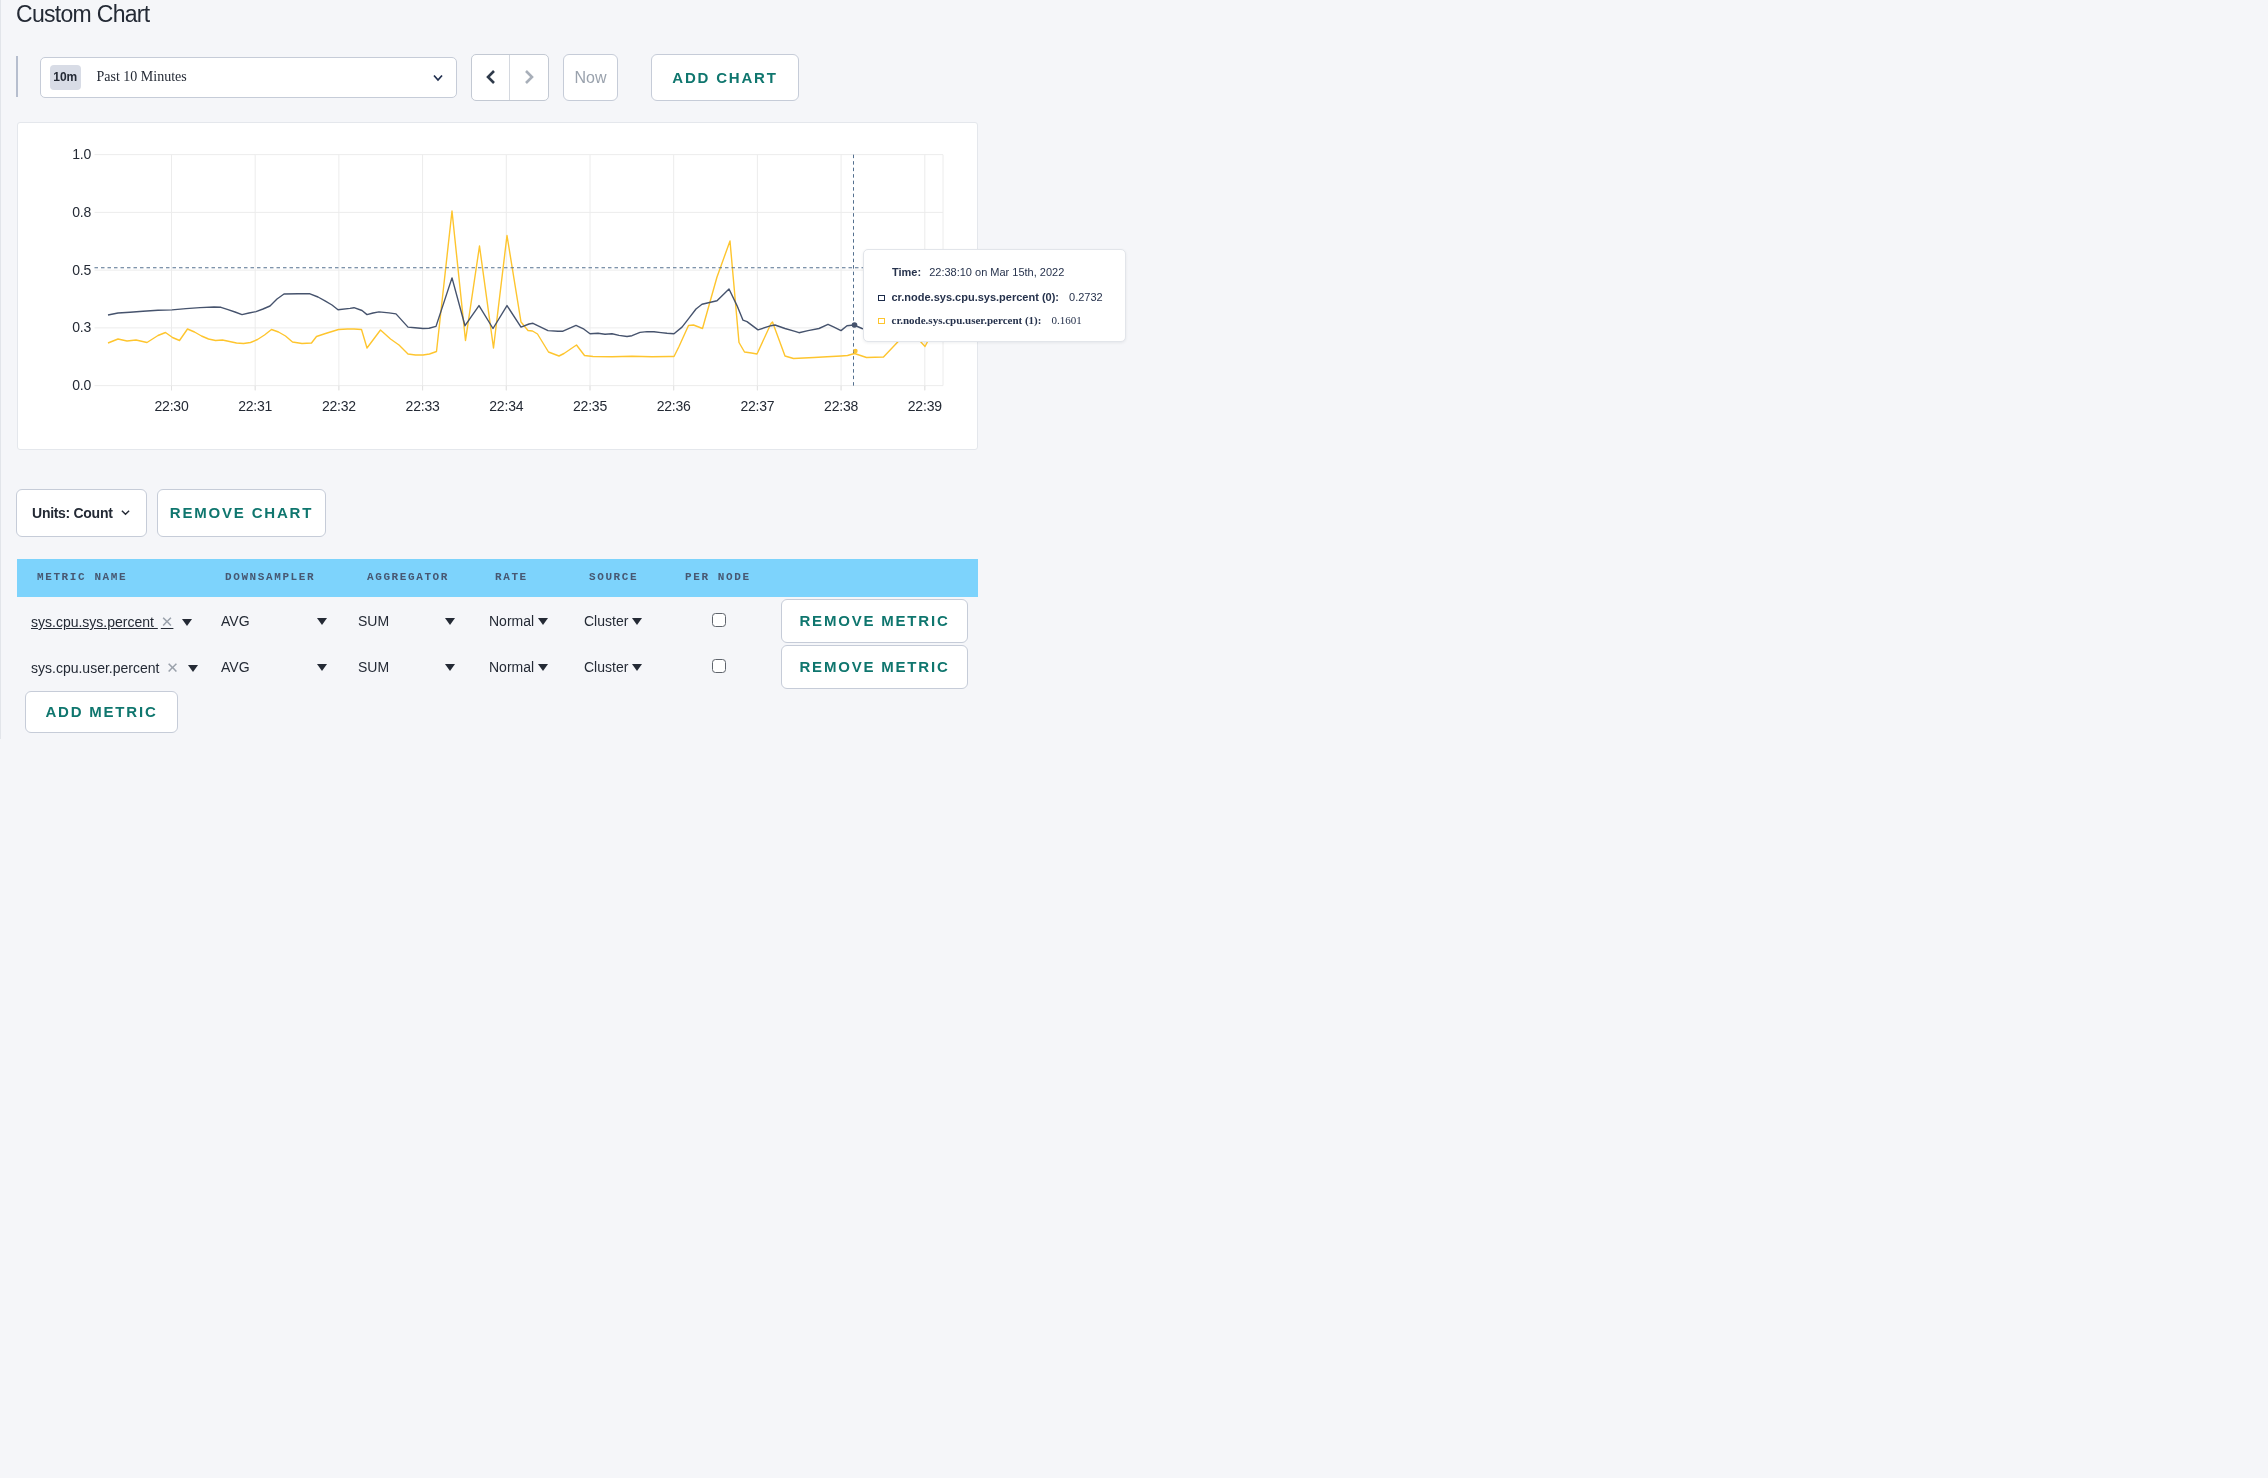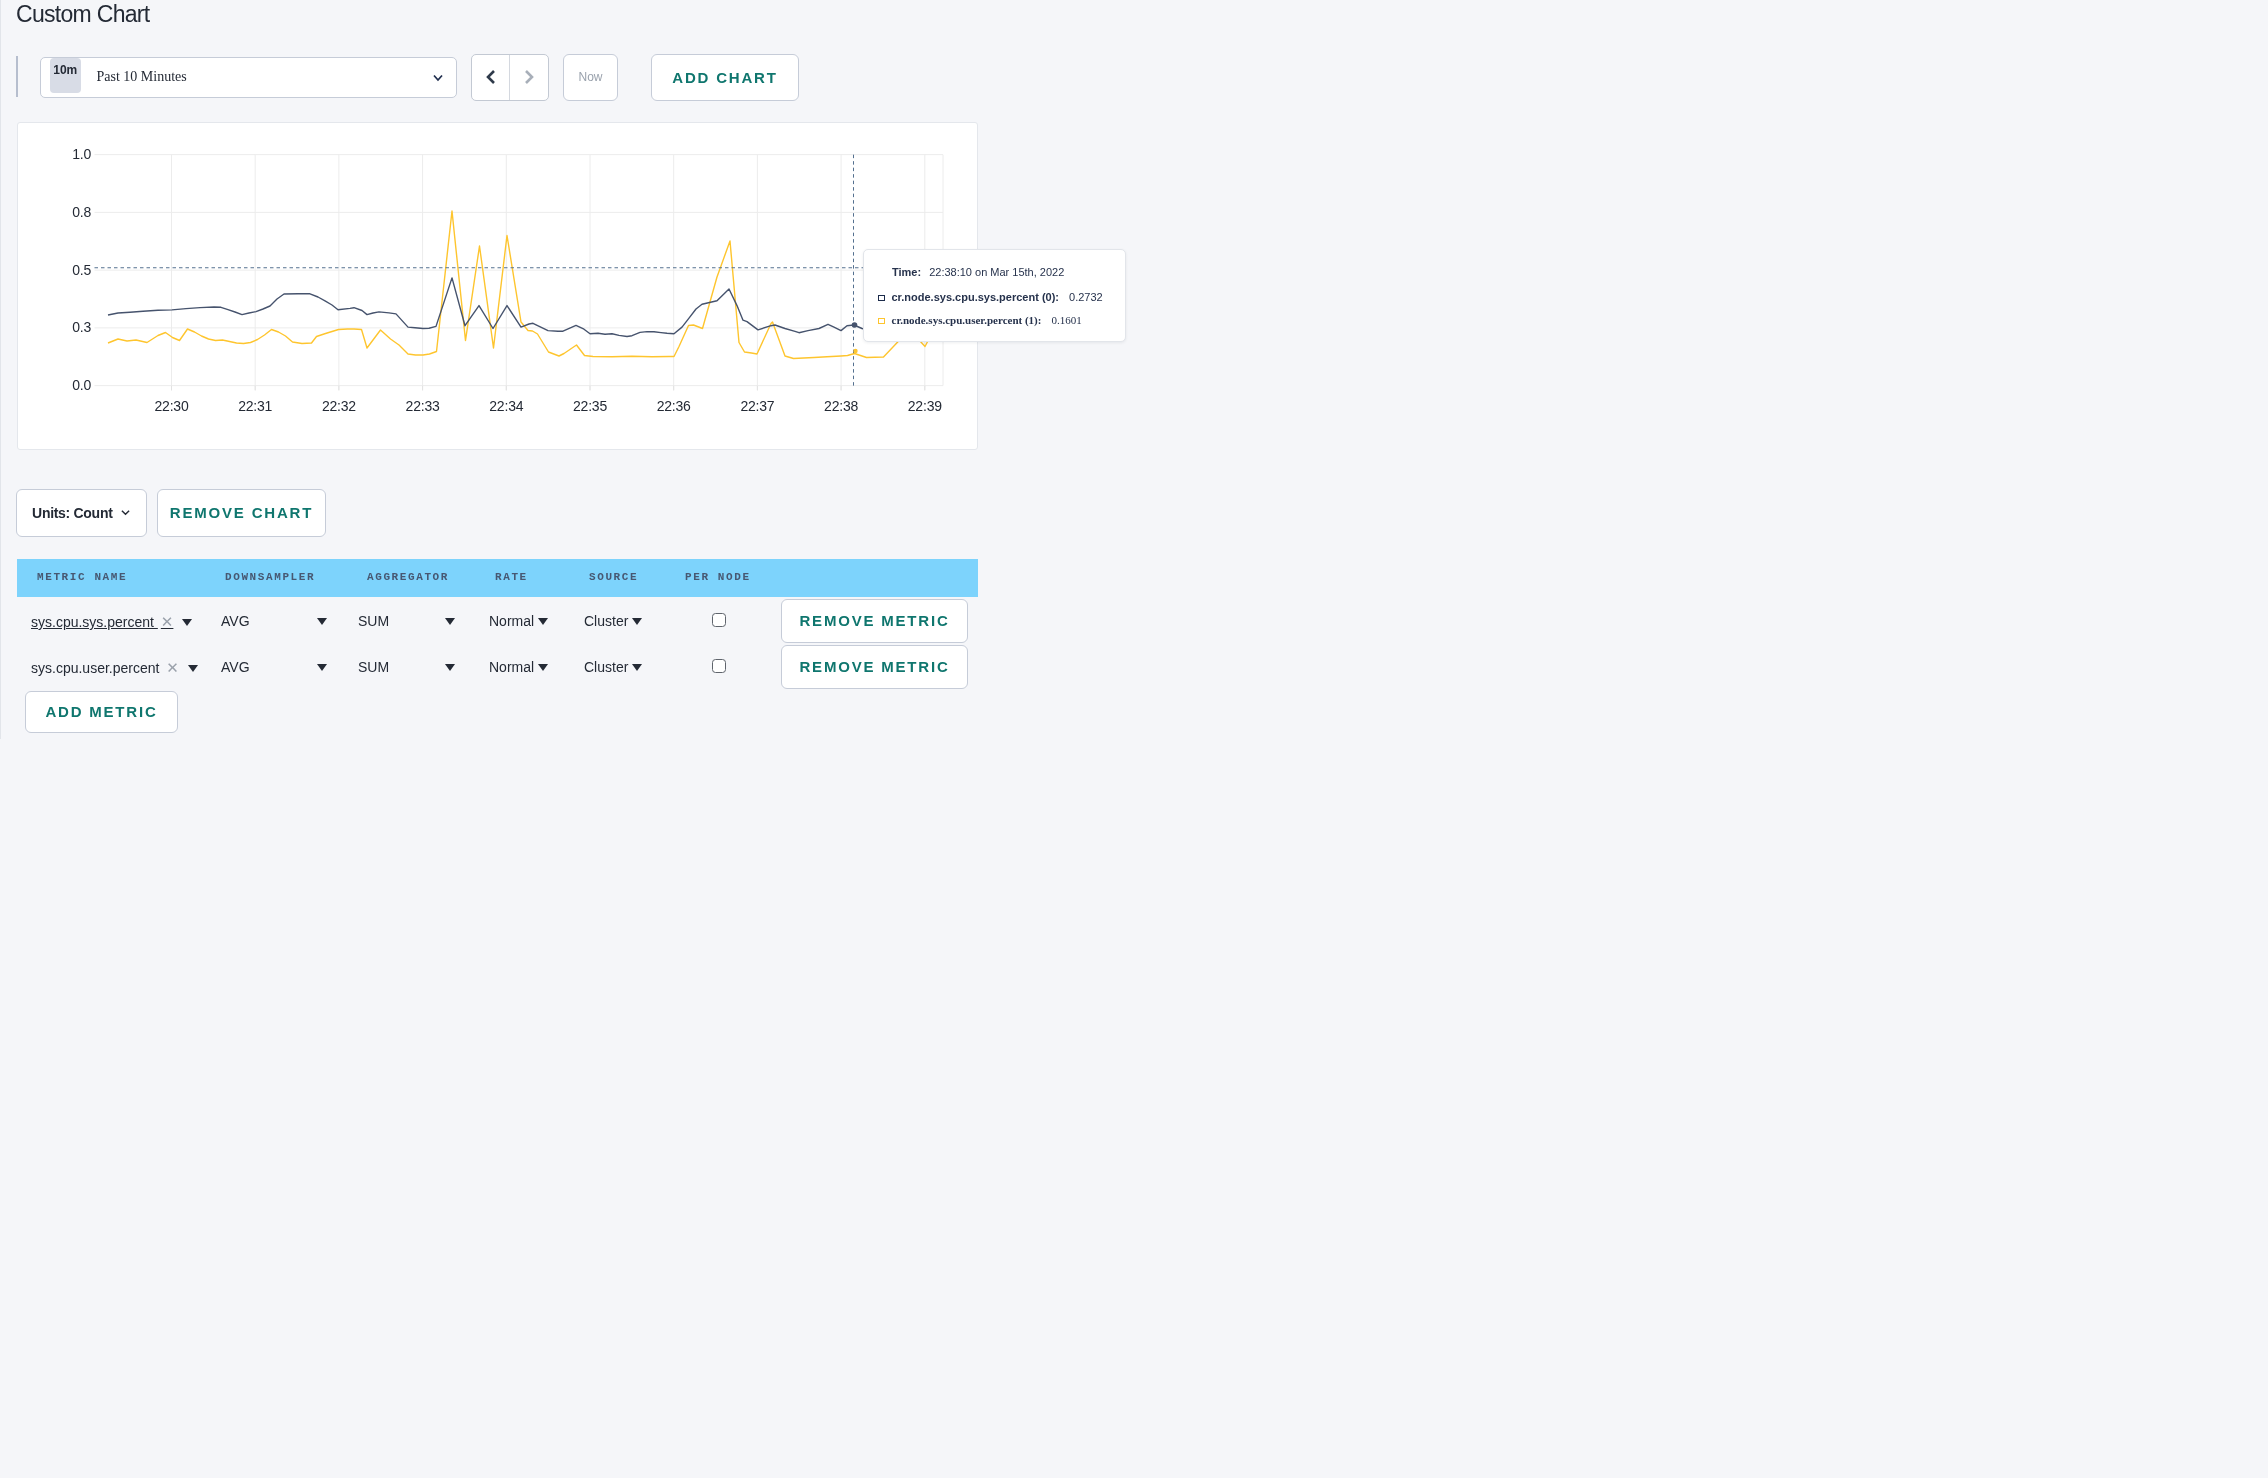--- a/index.html
+++ b/index.html
@@ -2,28 +2,28 @@
 <html><head>
 <meta charset="utf-8">
 <style>
   * { margin:0; padding:0; box-sizing:border-box; }
   html,body { width:1134px; height:739px; background:#f5f6f9; font-family:"Liberation Sans", sans-serif; position:relative; overflow:hidden; }
   body { border-left:1px solid #e2e5ea; }
   h1 { position:absolute; left:15px; top:1px; font-size:23px; letter-spacing:-0.7px; font-weight:500; color:#242a35; }
   
   .vdiv { position:absolute; left:15px; top:56px; width:2px; height:41px; background:#b6bece; }
   .timesel { position:absolute; left:38.5px; top:57px; width:417.5px; height:40.5px; background:#fff; border:1px solid #c6ccd8; border-radius:5px; }
-  .chip { position:absolute; left:9.5px; top:0; width:30.5px; height:35px; background:#d8dce6; border-radius:4px; font-size:12px; font-weight:700; color:#242a35; text-align:center; line-height:25px; }
+  .chip { position:absolute; left:9.5px; top:7px; width:30.5px; height:25px; background:#d8dce6; border-radius:4px; font-size:12px; font-weight:700; color:#242a35; text-align:center; line-height:25px; }
   .tstext { position:absolute; left:56px; top:11px; font-size:14px; color:#242a35;font-family:Liberation Serif, serif; }
   .tschev { position:absolute; right:13px; top:15px; width:10px; height:10px; }
   .navgrp { position:absolute; left:470px; top:54px; width:78px; height:46.5px; background:#fff; border:1px solid #c3c9d3; border-radius:5px; display:flex; }
   .navgrp .cell { width:50%; height:100%; display:flex; align-items:center; justify-content:center; }
   .navgrp .cell:first-child { border-right:1px solid #d4d8df; }
   .btn { position:absolute; background:#fff; border:1px solid #c6ccd8; border-radius:6px; text-align:center; }
-  .nowbtn { left:562px; top:54px; width:55px; height:46.5px; font-size:12px; color:#9aa2ad; line-height:45px; }
+  .nowbtn { left:562px; top:54px; width:55px; height:46.5px; font-size:16px; color:#9aa2ad; line-height:45px; }
   .bluebtn { color:#0f766e; font-weight:700; letter-spacing:1.8px; font-size:15px; }
   .addchart { left:650px; top:54px; width:148px; height:46.5px; line-height:45px; }
   
   .panel { position:absolute; left:16px; top:122px; width:961px; height:328px; background:#fff; border:1px solid #e4e7ec; border-radius:3px; }
   
   .tooltip { position:absolute; left:862px; top:249px; width:263px; height:93px; background:#fff; border:1px solid #e2e5ea; border-radius:5px; box-shadow:0 1px 3px rgba(40,50,70,0.08); font-size:11px; color:#26324c; }
   .tt-time { position:absolute; left:28px; top:16px; white-space:nowrap; }
   .tt-time b { font-weight:700; margin-right:8px; }
   .tt-row { position:absolute; left:14px; white-space:nowrap; }
   .tt-sq { display:inline-block; width:6.5px; height:6.5px; border:1.7px solid #1c2b4a; background:#fff; margin-right:7px; vertical-align:0px; }

